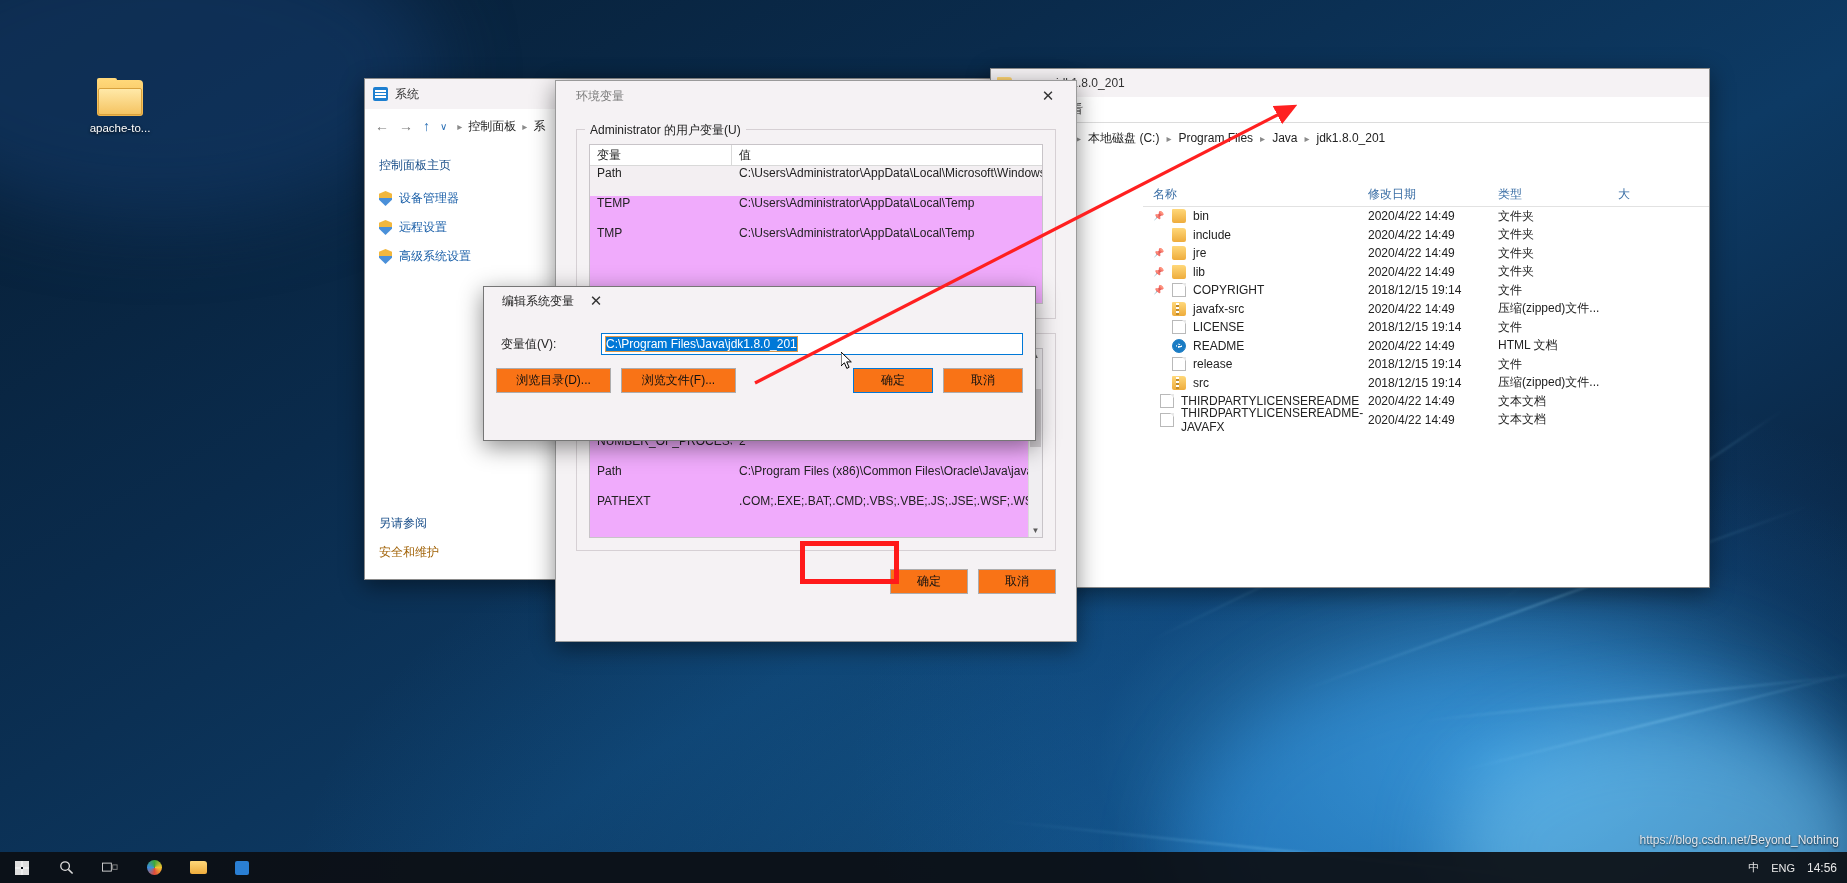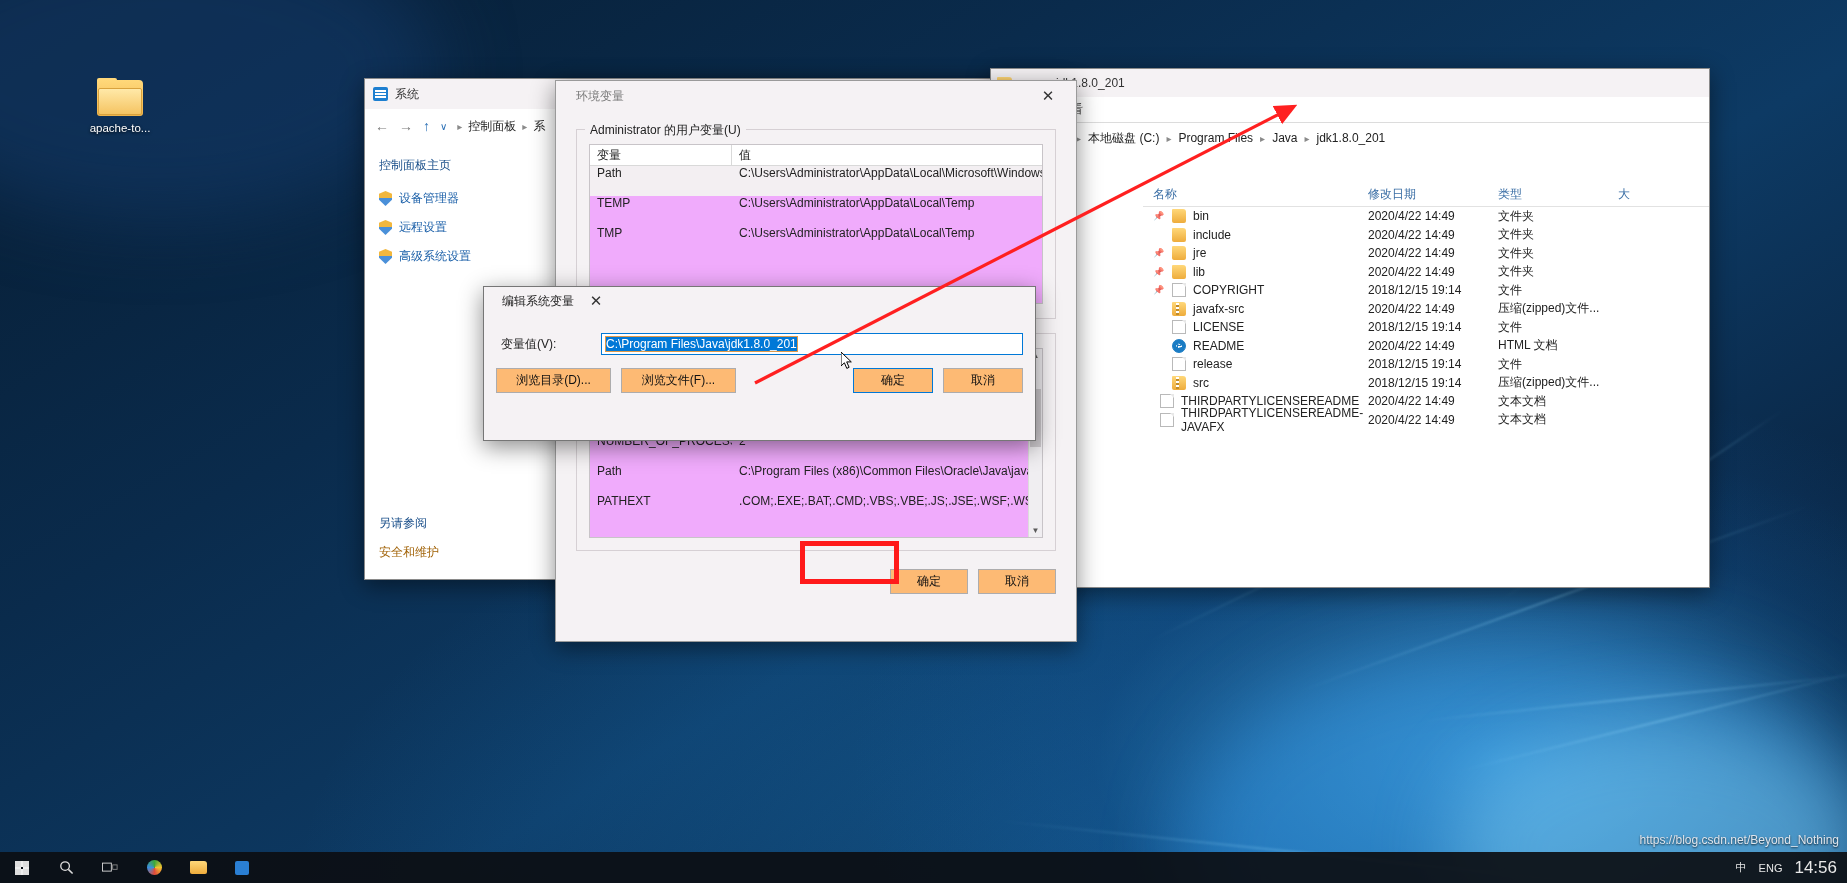--- a/index.html
+++ b/index.html
@@ -95,21 +95,21 @@
   .group{border:1px solid #d6d0d4;padding:14px 12px 12px;position:relative;margin-bottom:14px;}
   .group > .legend{position:absolute;top:-8px;left:8px;background:#f5f2f4;padding:0 5px;font-size:12px;color:#222;}
   .lv{border:1px solid #c8c4c8;background:#f0abfc;}
   .lv .hdr{height:21px;display:flex;font-size:12px;color:#222;background:#fff;}
   .lv .hdr > div{border-right:1px solid #d9d9d9;border-bottom:1px solid #d9d9d9;padding:2px 0 0 7px;}
   .lv .rows{font-size:12px;color:#222;}
   .lv .row{height:30px;display:flex;}
   .lv .row > div{padding-left:7px;overflow:hidden;white-space:nowrap;}
   .lv .row.sel{background:#f3eff2;}
   .btnrow{display:flex;justify-content:flex-end;gap:10px;}
-  .wbtn{min-width:78px;height:25px;padding:0 10px;background:#fdba74;border:1px solid #adacad;
+  .wbtn{min-width:78px;height:25px;padding:0 10px;background:#f97316;border:1px solid #adacad;
     font-size:12px;color:#111;font-family:inherit;cursor:pointer;display:flex;align-items:center;justify-content:center;}
   .wbtn.dis{color:#9a9a9a;border-color:#c5c5c5;background:#e9e7ea;}
   .wbtn.primary{border-color:#0078d7;}
 
   .scrollbar{width:14px;background:#f0eef1;border-left:1px solid #dcdcdc;position:relative;}
   .scrollbar .arr{height:13px;text-align:center;font-size:8px;color:#5a5a5a;line-height:13px;}
   .scrollbar .thumb{position:absolute;left:1px;right:1px;background:#cdc9cd;}
 
   
   #edit-win{left:483px;top:286px;width:553px;height:155px;border:1px solid #767676;background:#f5f2f4;}
@@ -125,21 +125,21 @@
 
   
   #arrow{position:absolute;left:0;top:0;width:1847px;height:883px;pointer-events:none;}
   #redbox{position:absolute;left:800px;top:541px;width:99px;height:43px;border:5px solid #ff1a1a;pointer-events:none;}
 
   
   #taskbar{position:absolute;left:0;bottom:0;width:1847px;height:31px;background:rgba(12,14,18,.92);
     display:flex;align-items:center;color:#e8e8e8;font-size:11px;}
   #taskbar .tb-item{width:44px;height:31px;display:flex;align-items:center;justify-content:center;cursor:pointer;}
   #tray{margin-left:auto;display:flex;align-items:center;gap:12px;padding-right:10px;}
-  #clock{text-align:right;line-height:12px;font-size:17px;}
+  #clock{text-align:right;line-height:12px;font-size:12px;}
   #watermark{position:absolute;right:8px;bottom:36px;color:#dfe6ee;font-size:12px;
     text-shadow:0 1px 2px rgba(0,0,0,.8);}
 
   .cursor{position:absolute;width:12px;height:18px;pointer-events:none;}
 </style>
 </head>
 <body>
 
 <div id="desktop">
   <div class="wp-glow" style="left:1180px;top:640px;width:700px;height:420px;background:rgba(60,170,255,.35);"></div>

